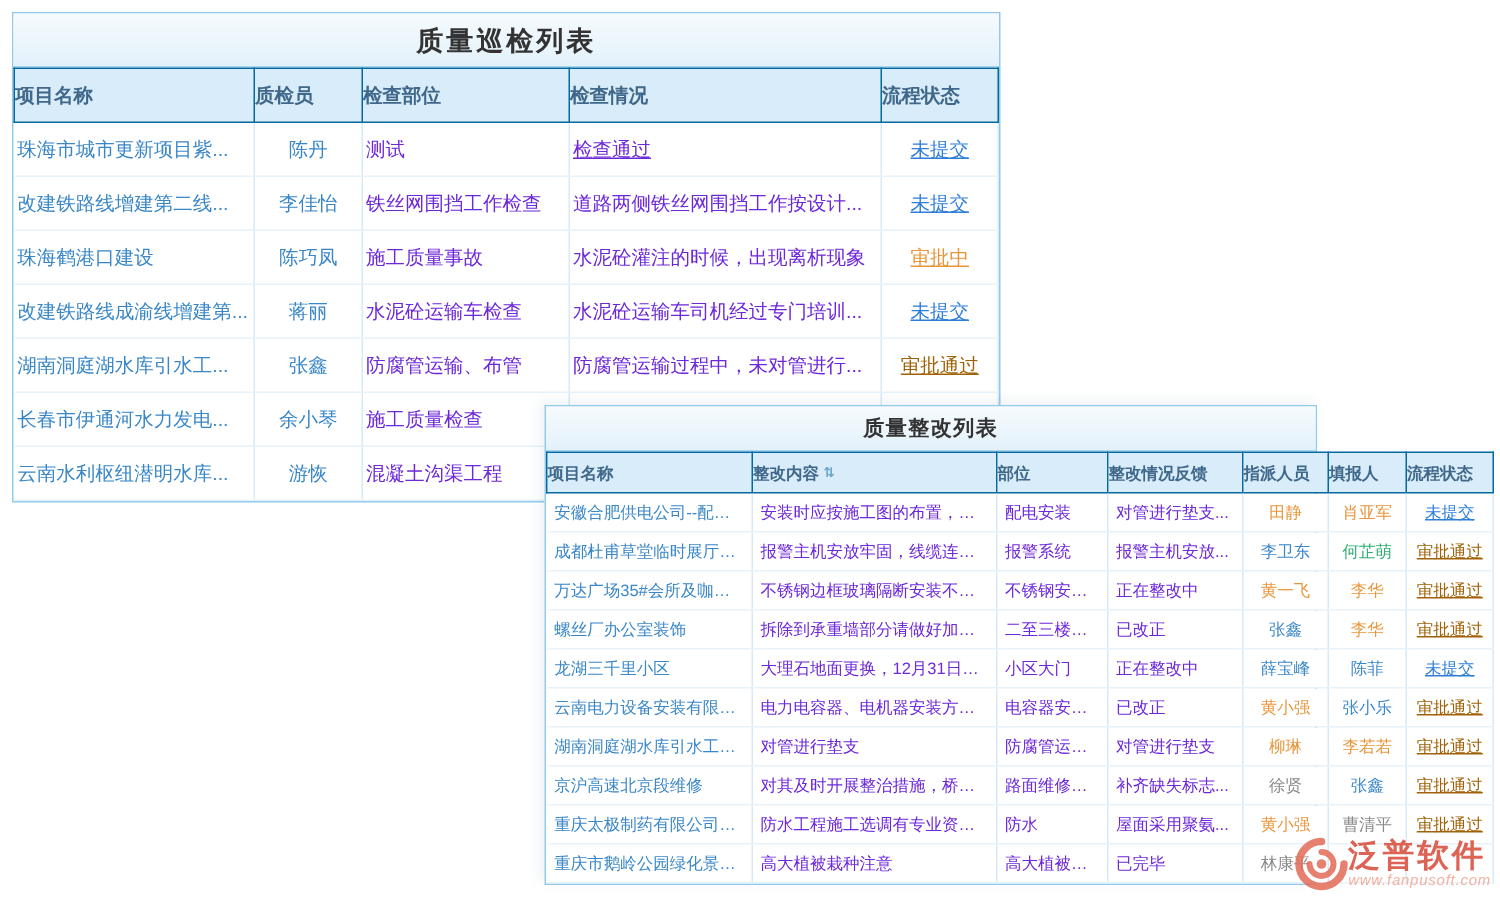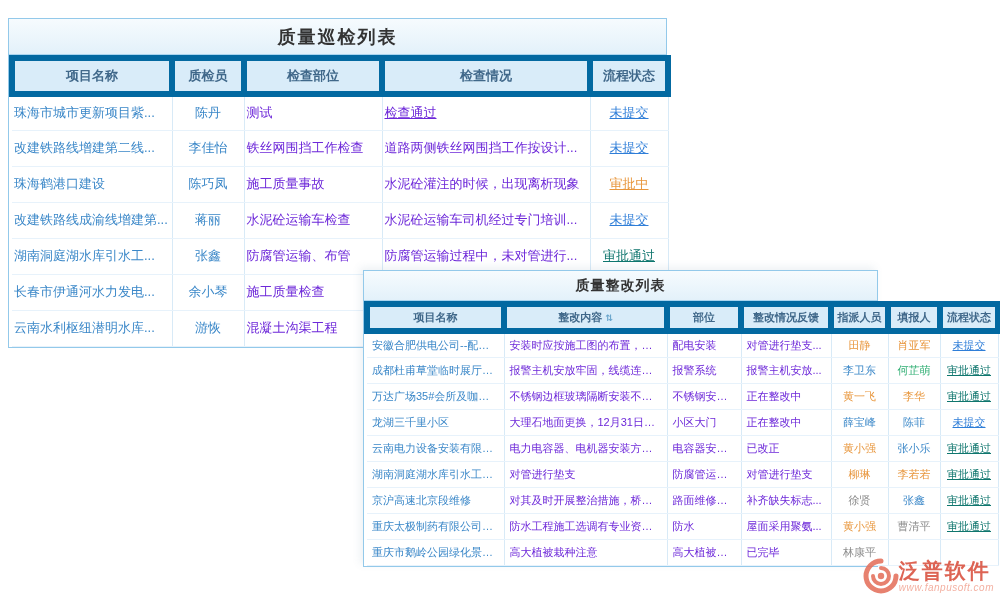--- a/index.html
+++ b/index.html
@@ -2,53 +2,53 @@
 <html><head>
 <meta charset="utf-8">
 <style>
   * { margin:0; padding:0; box-sizing:border-box; }
   html,body { width:1000px; height:600px; }
   body {
     position:relative; background:#ffffff; overflow:hidden;
     font-family:"Liberation Sans","DejaVu Sans",sans-serif;
   }
   .panel { position:absolute; background:#fff; border:1px solid #93c9ea; }
-  #panel-inspection { left:8px; top:18px; width:659px; }
+  #panel-inspection { left:8px; top:8px; width:659px; }
   #panel-rectify { left:363px; top:270px; width:515px; z-index:10;
     box-shadow:-3px -3px 8px rgba(80,120,150,.10); }
   .panel-title {
     display:flex; align-items:center; justify-content:center;
     font-weight:bold; color:#333;
     background:linear-gradient(#f6fbfe,#e3f1fa);
     border-bottom:1px solid #aad5ef;
   }
   #panel-inspection .panel-title { height:36px; font-size:18px; letter-spacing:2px; }
   #panel-rectify .panel-title { height:30px; font-size:14px; letter-spacing:1px; }
   table { border-collapse:collapse; table-layout:fixed; width:100%; }
   th { background:#d9ecf9; color:#40688a; font-weight:bold;
-       border:6px solid #0369a1; text-align:center;
+       border:1px solid #0369a1; text-align:left;
        white-space:nowrap; overflow:hidden; }
   td { border-right:1px solid #d8eaf7; border-bottom:1px solid #e7f2fb;
        white-space:nowrap; overflow:hidden; text-overflow:ellipsis; background:#fff; }
   #panel-inspection th { height:36px; font-size:13px; }
   #panel-inspection td { height:36px; font-size:13px; padding:0 2px; }
   #panel-rectify th { height:27px; font-size:11px; }
   #panel-rectify td { height:26px; font-size:11px; padding:0 5px; }
   .al { text-align:left; }
   .ac { text-align:center; }
   .c-link { color:#3a87c8; }
   .c-dark { color:#6d28d9; }
   .c-orange { color:#e8963c; }
   .c-blue { color:#3a87c8; }
   .c-green { color:#2fae72; }
   .c-gray { color:#8a8a8a; }
   .u { text-decoration:underline; }
   .st-pending { color:#2f7ed8; }
   .st-review { color:#e8963c; }
-  .st-approved { color:#0f766e; }
+  .st-approved { color:#a16207; }
   .sort-icon { font-size:9px; color:#6aa5cc; margin-left:3px; vertical-align:middle; }
   .logo { position:absolute; right:6px; bottom:6px; z-index:20;
           display:flex; align-items:center; gap:0; opacity:.88; }
   .logo-name { color:#d94f3d; font-size:21px; font-weight:bold; line-height:1.1; letter-spacing:2px; }
   .logo-url { color:#f2a695; font-size:10px; letter-spacing:.5px;font-style:italic; }
 </style>
 </head>
 <body>
 
 <div class="panel" id="panel-inspection">
@@ -169,20 +169,29 @@
         <tr>
           <td class="c-link al">万达广场35#会所及咖啡厅空...</td>
           <td class="c-dark al">不锈钢边框玻璃隔断安装不平...</td>
           <td class="c-dark al">不锈钢安装...</td>
           <td class="c-dark al">正在整改中</td>
           <td class="ac c-orange">黄一飞</td>
           <td class="ac c-orange">李华</td>
           <td class="ac u st-approved">审批通过</td>
         </tr>
         <tr>
+          <td class="c-link al">螺丝厂办公室装饰</td>
+          <td class="c-dark al">拆除到承重墙部分请做好加固...</td>
+          <td class="c-dark al">二至三楼混...</td>
+          <td class="c-dark al">已改正</td>
+          <td class="ac c-blue">张鑫</td>
+          <td class="ac c-orange">李华</td>
+          <td class="ac u st-approved">审批通过</td>
+        </tr>
+        <tr>
           <td class="c-link al">龙湖三千里小区</td>
           <td class="c-dark al">大理石地面更换，12月31日之...</td>
           <td class="c-dark al">小区大门</td>
           <td class="c-dark al">正在整改中</td>
           <td class="ac c-blue">薛宝峰</td>
           <td class="ac c-blue">陈菲</td>
           <td class="ac u st-pending">未提交</td>
         </tr>
         <tr>
           <td class="c-link al">云南电力设备安装有限公司20...</td>

